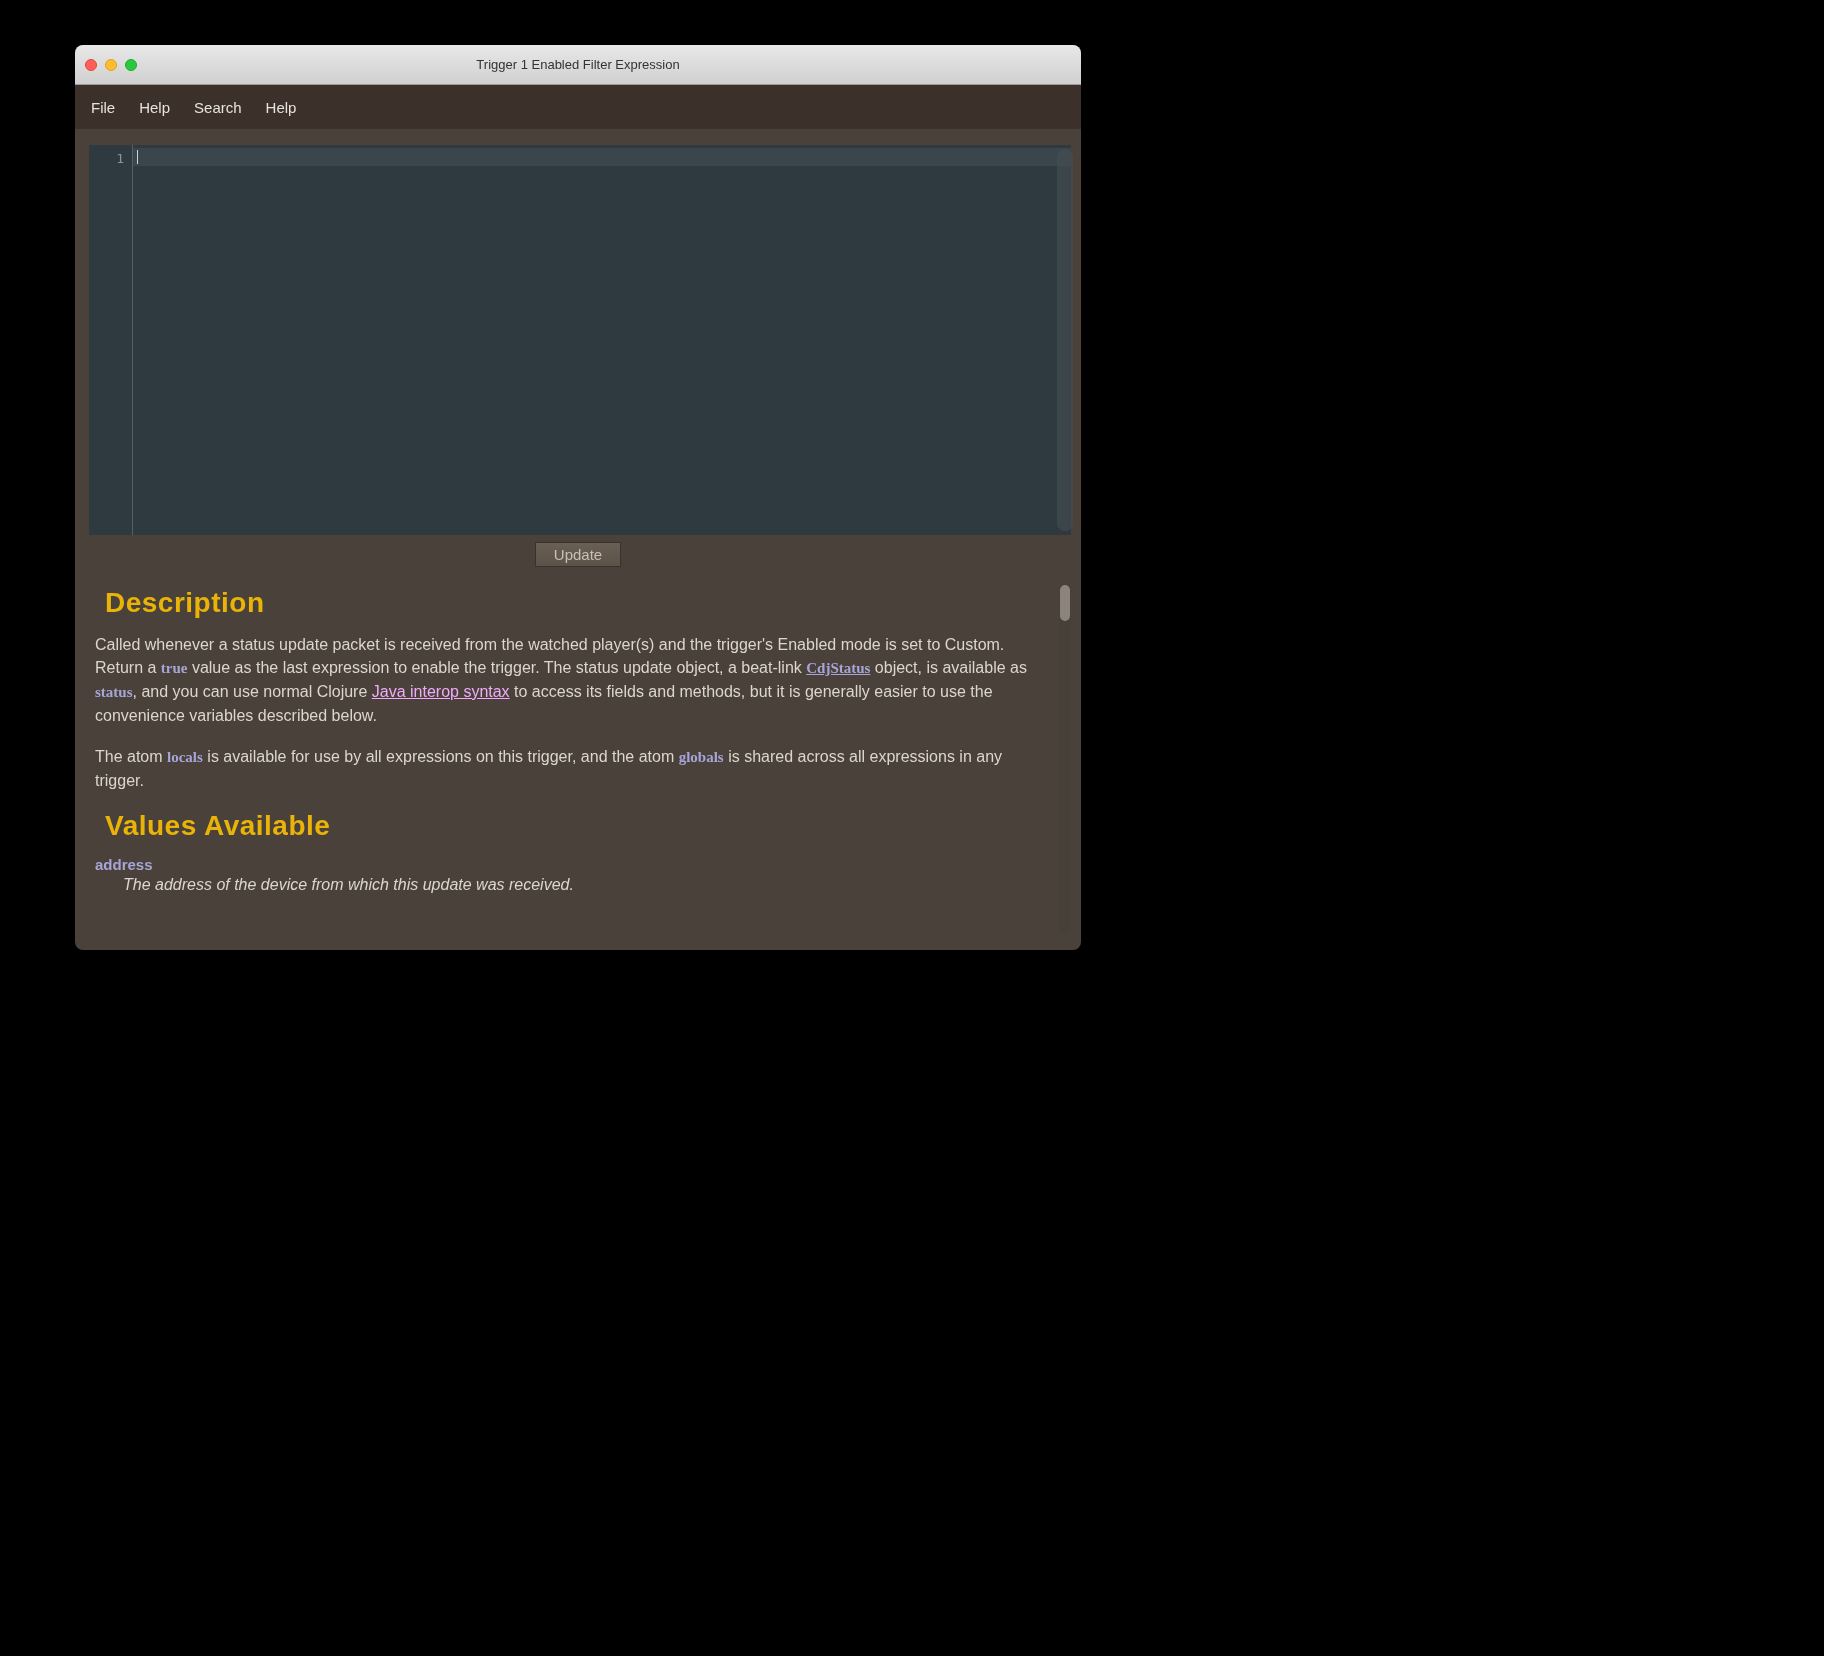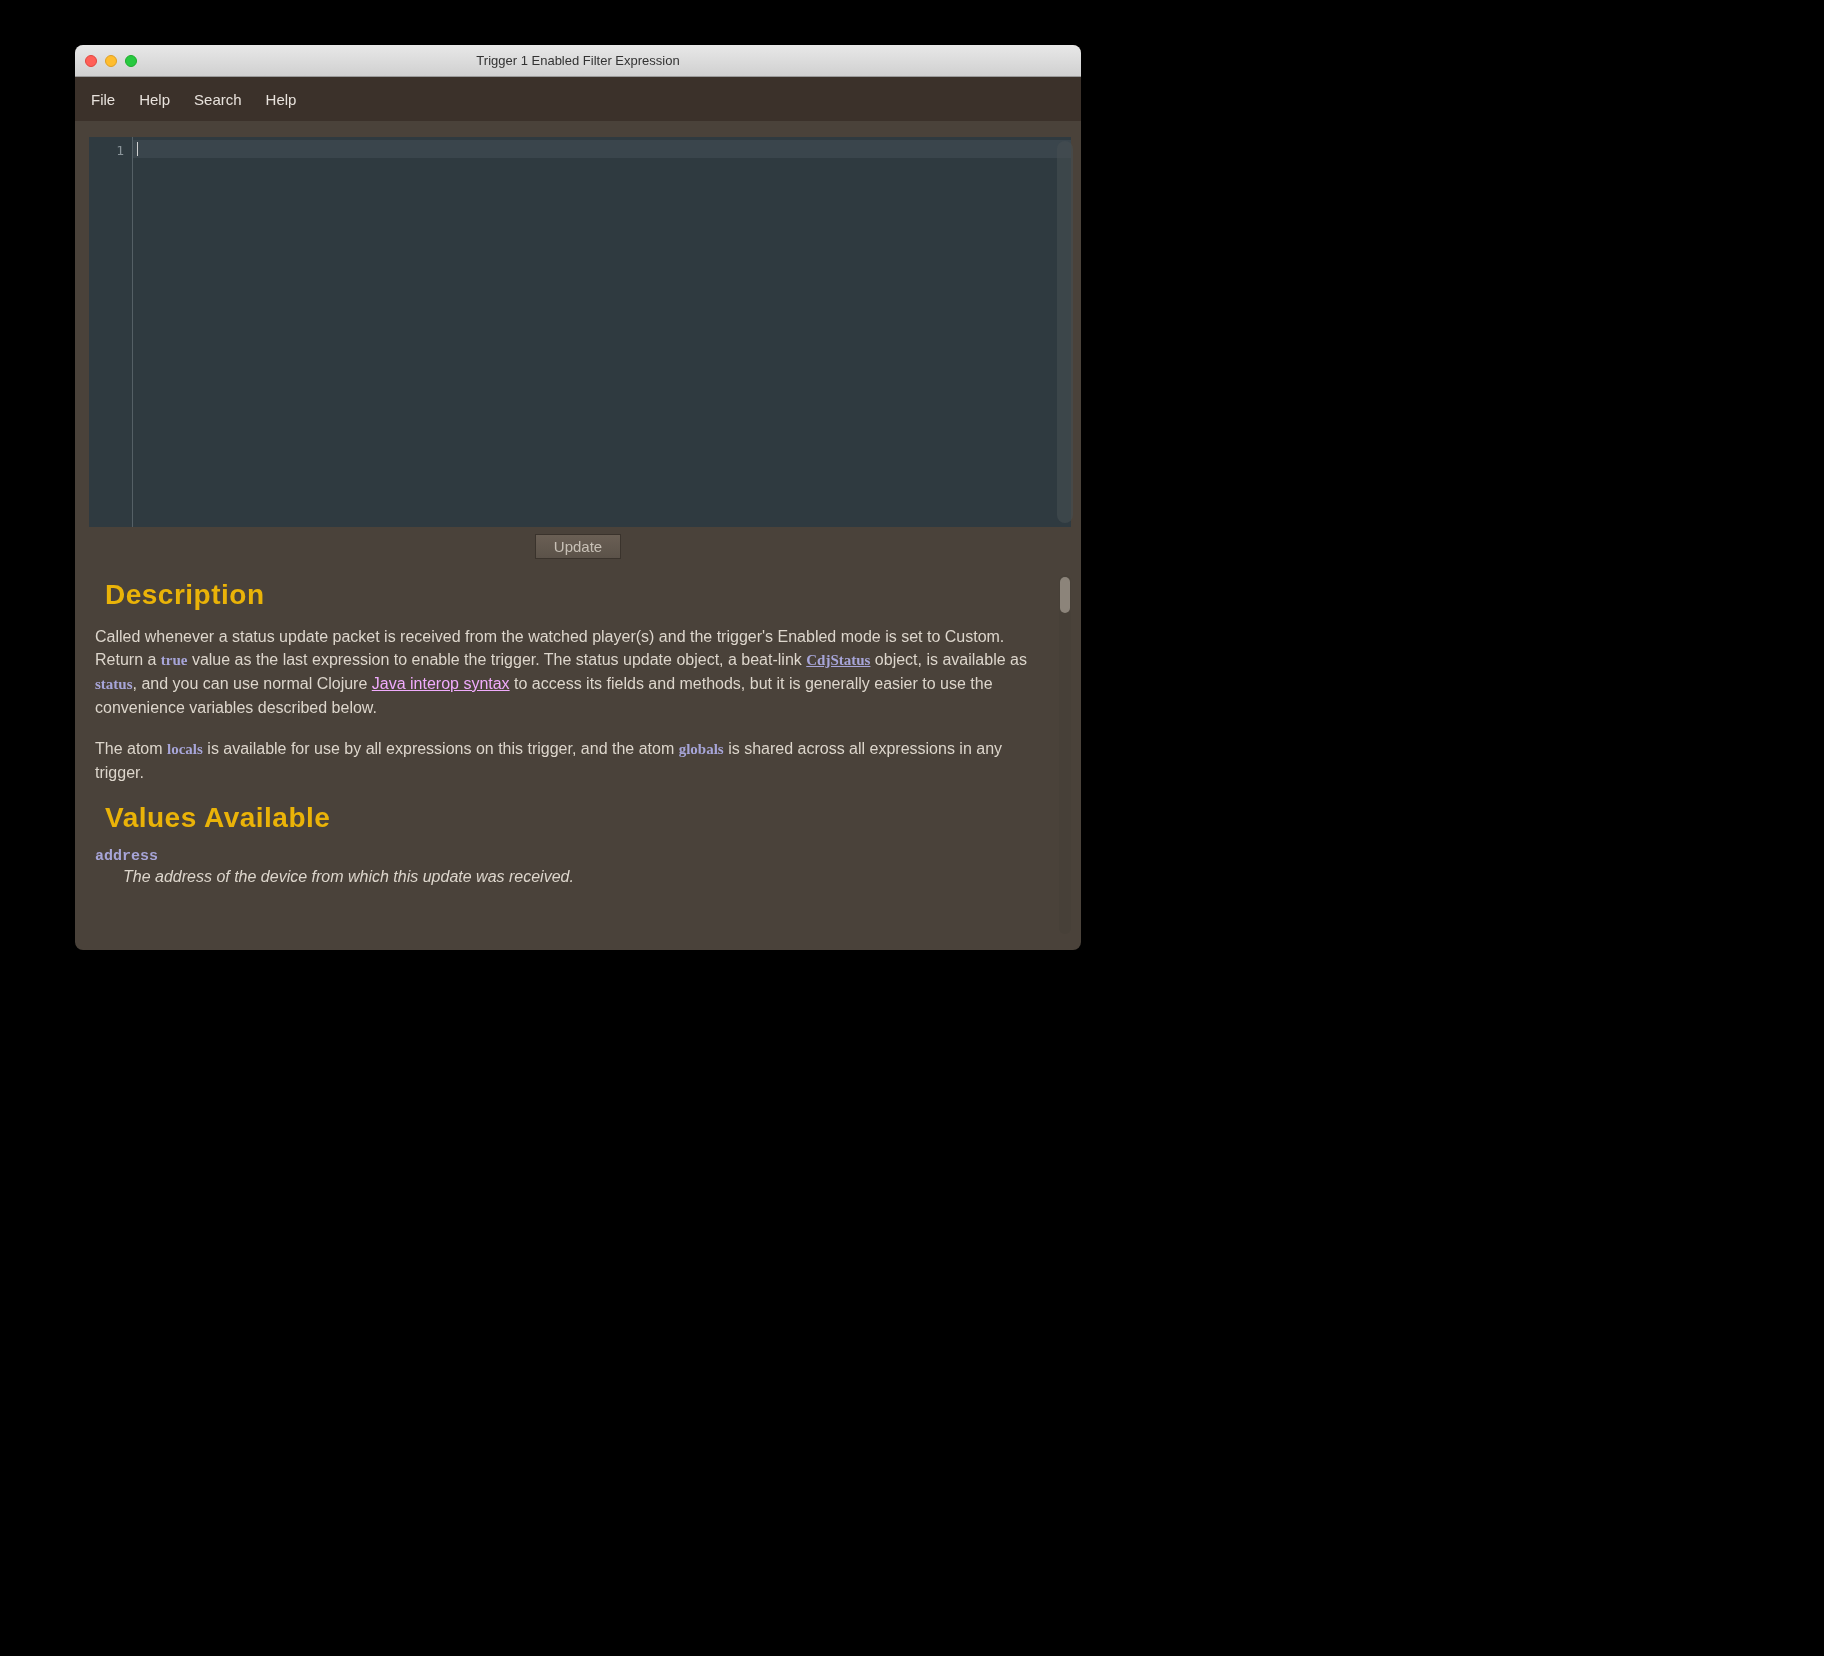--- a/index.html
+++ b/index.html
@@ -17,21 +17,21 @@
     width: 1006px;
     height: 905px;
     background: #4a423a;
     border-radius: 8px;
     box-shadow: 0 20px 60px rgba(0,0,0,0.6);
     display: flex;
     flex-direction: column;
     overflow: hidden;
   }
   .titlebar {
-    height: 32px;
+    height: 40px;
     background: linear-gradient(#e8e8e8, #d0d0d0);
     border-bottom: 1px solid #9a9a9a;
     display: flex;
     align-items: center;
     position: relative;
   }
   .traffic-lights {
     display: flex;
     gap: 8px;
     padding-left: 10px;
@@ -147,21 +147,21 @@
     font-weight: 700;
     color: #a7a5d8;
     font-size: 15px;
   }
   .doc-content a {
     color: #f0abfc;
     text-decoration: underline;
   }
   .doc-content dl { font-size: 16px; }
   .doc-content dt {
-    font-family: Liberation Mono, monospace;
+    font-family: Liberation Sans, sans-serif;
     font-weight: 700;
     color: #a7a5d8;
     font-size: 15px;
   }
   .doc-content dd {
     margin-left: 28px;
     color: #ddd6cc;
     line-height: 1.45;
     font-style: italic;
   }

